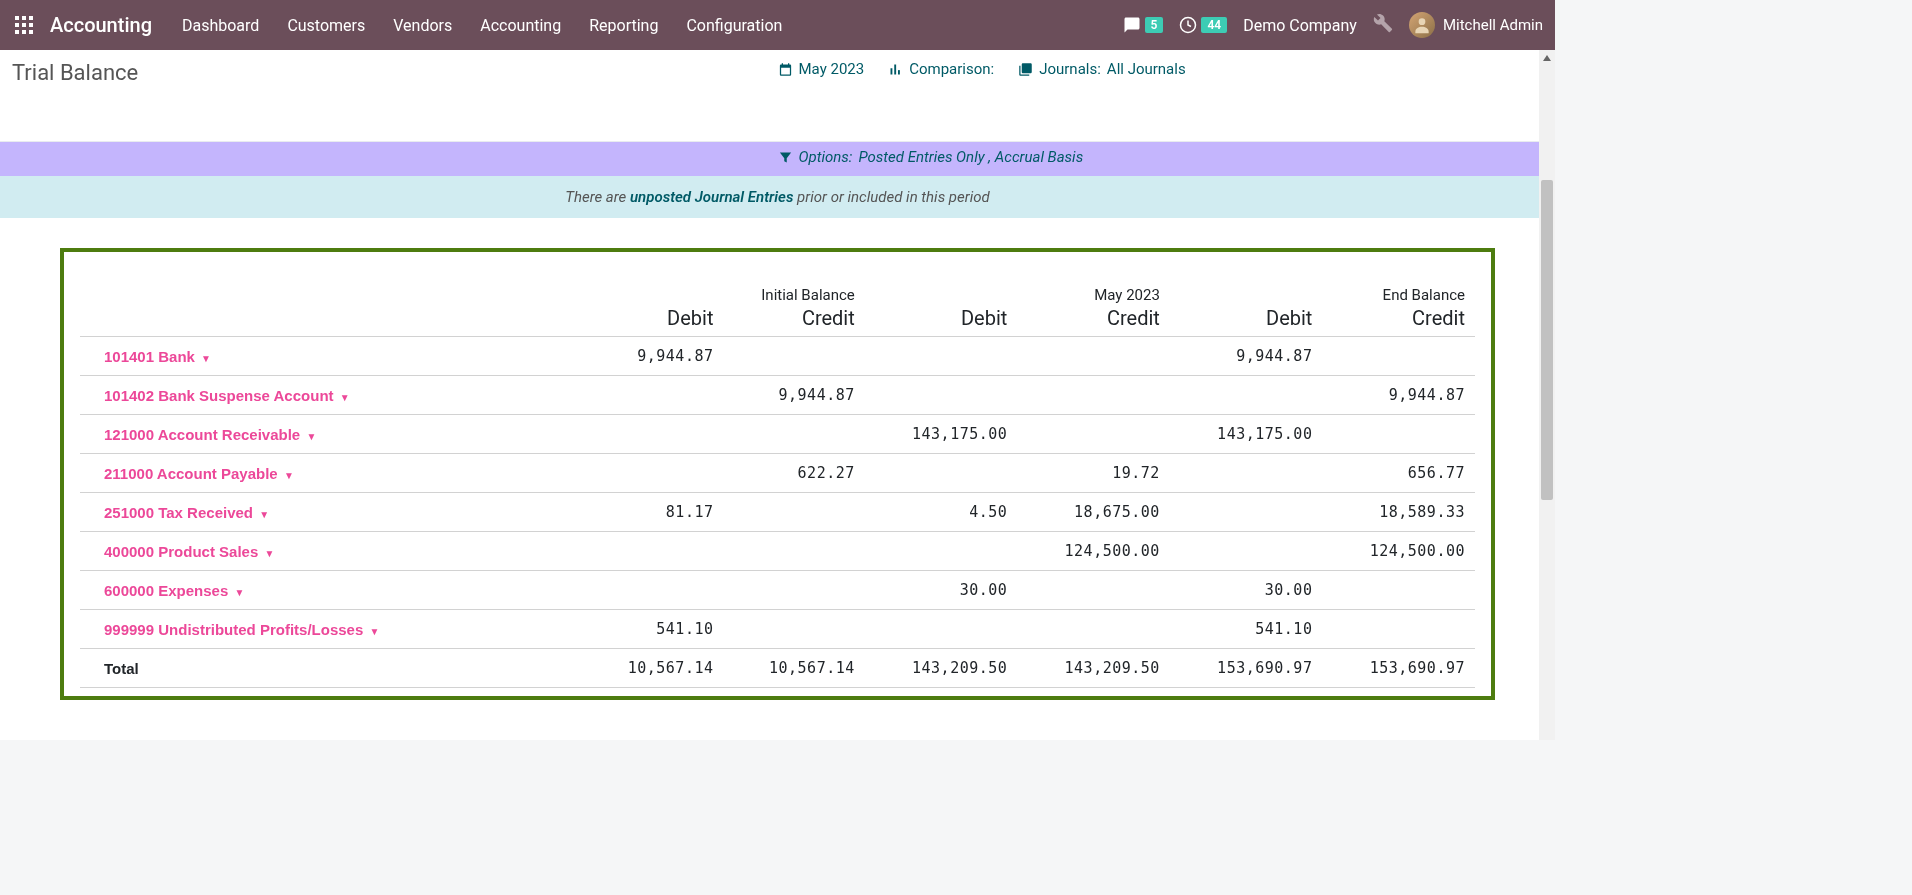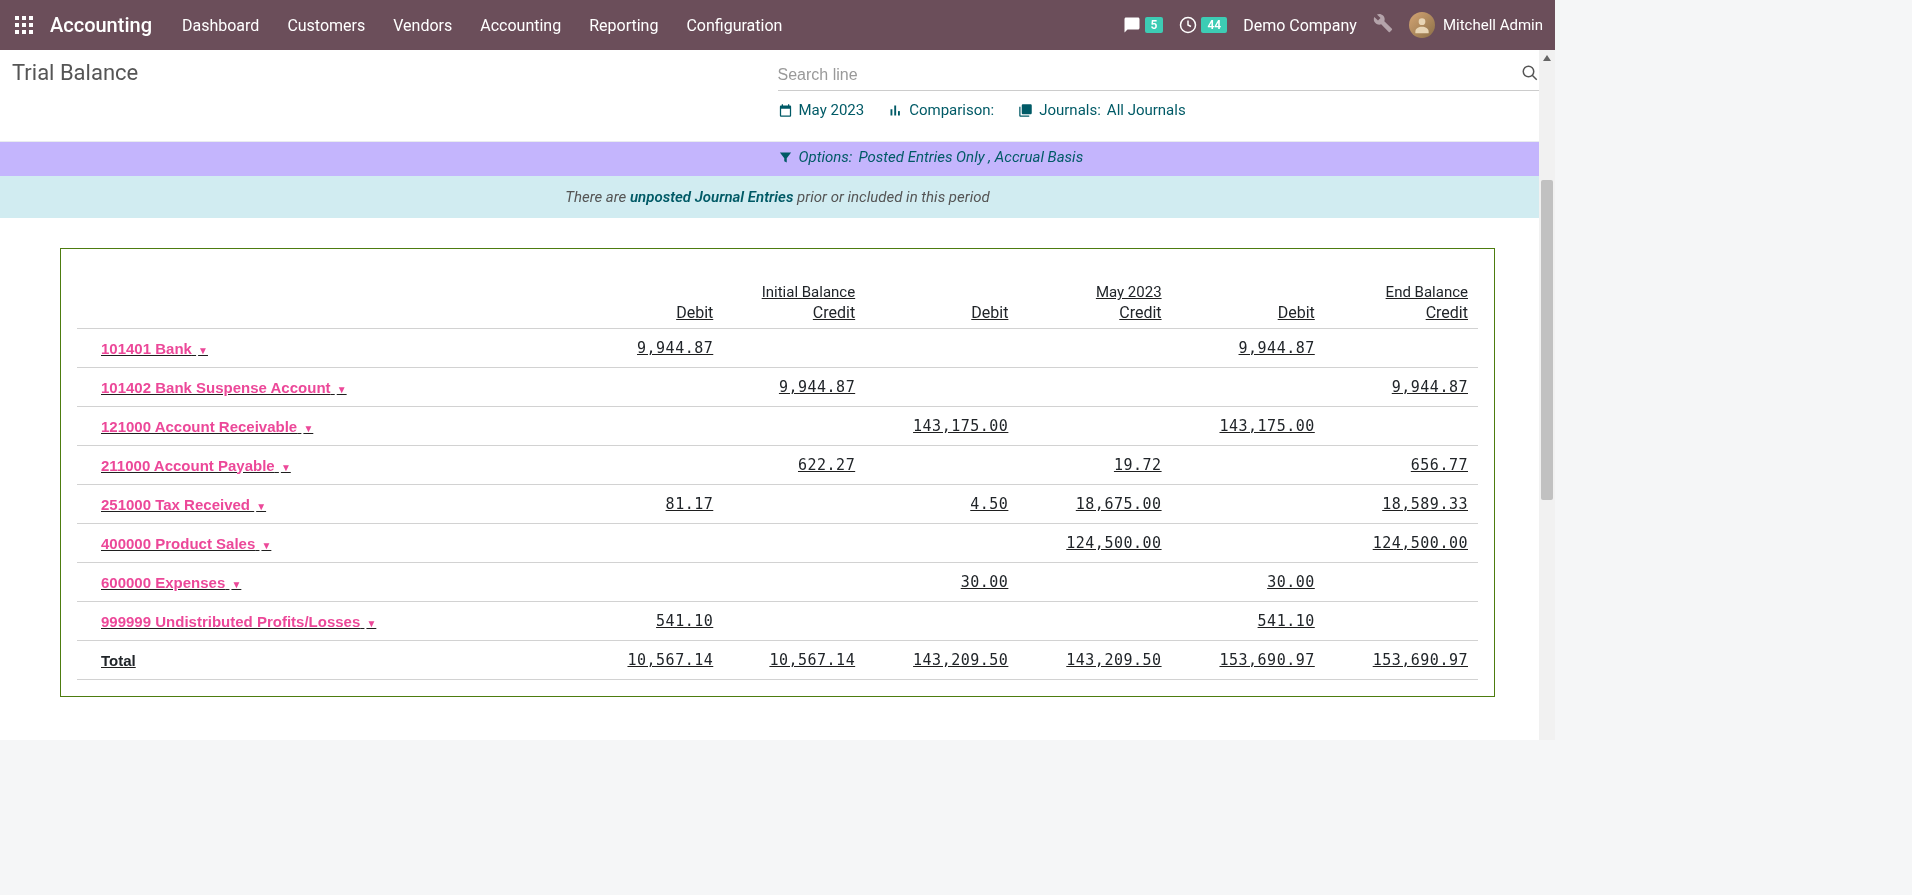--- a/index.html
+++ b/index.html
@@ -28,26 +28,26 @@
 .search-row { display: flex; align-items: center; border-bottom: 1px solid #ccc; margin-bottom: 10px; }
 .search-input { flex: 1; border: none; outline: none; font-size: 16px; padding: 4px 0; color: #555; }
 .search-input::placeholder { color: #999; }
 .search-icon-btn { cursor: pointer; padding: 4px; }
 .filter-row { display: flex; gap: 24px; flex-wrap: wrap; }
 .filter-item { display: flex; align-items: center; gap: 6px; color: #005a66; font-size: 15px; cursor: pointer; }
 .filter-item svg { width: 15px; height: 15px; fill: #005a66; }
 .alert-banner { background: #d1ecf1; padding: 12px; text-align: center; font-size: 15px; color: #555; font-style: italic; }
 .alert-banner .bold { color: #005a66; font-weight: 600; }
 .content-wrap { padding: 30px 60px; }
-.report-card { background: #fff; border: 1px solid #4d7c0f; padding: 30px 16px 16px 16px; position: relative; text-decoration: underline; }
+.report-card { background: #fff; border: 4px solid #4d7c0f; padding: 30px 16px 8px 16px; position: relative; }
 .table-wrap { width: 100%; }
 table { width: 100%; border-collapse: collapse; font-family: "Lucida Console", Monaco, monospace; font-size: 14px; }
 th { font-family: -apple-system, BlinkMacSystemFont, "Segoe UI", Roboto, sans-serif; font-weight: 400; color: #212529; text-align: right; padding: 4px 10px; }
 th.group-hdr { font-size: 15px; padding-bottom: 2px; }
-th.sub-hdr { font-size: 16px; padding-top: 0; padding-bottom: 6px; }
+th.sub-hdr { font-size: 20px; padding-top: 0; padding-bottom: 6px; }
 td { padding: 10px 10px; text-align: right; font-size: 15px; color: #212529; border-top: 1px solid #d2d2d2; }
 tr.data-row td { }
 td.acct-cell { text-align: left; font-family: -apple-system, sans-serif; color: #ec4899; font-weight: 600; cursor: pointer; padding-left: 24px; }
 td.acct-cell .caret { font-size: 10px; margin-left: 2px; }
 tr.total-row td { font-family: -apple-system, sans-serif; font-weight: 700; padding-left: 24px; border-top: 1px solid #d2d2d2; border-bottom: 1px solid #d2d2d2; }
 tr.total-row td.num { font-family: "Lucida Console", Monaco, monospace; font-weight: 400; }
 td.num { letter-spacing: 0.5px; }
 .scrollbar { position: absolute; right: 0; top: 50px; bottom: 0; width: 16px; background: #f1f1f1; }
 .scroll-thumb { position: absolute; left: 2px; right: 2px; top: 130px; height: 320px; background: #c1c1c1; border-radius: 2px; }
 .scroll-arrow { position: absolute; left: 0; right: 0; height: 16px; display: flex; align-items: center; justify-content: center; cursor: pointer; }
@@ -111,29 +111,20 @@
         <span>Mitchell Admin</span>
       </div>
     </div>
   </div>
 
   <div class="controlbar">
     <div class="control-left">
       <div class="page-title">Trial Balance</div>
     </div>
     <div class="control-right">
-      <div class="search-row">
-        <input class="search-input" placeholder="Search line" style="">
-        <div class="search-icon-btn">
-          <svg width="18" height="18" viewBox="0 0 24 24" fill="none" stroke="#555" stroke-width="2">
-              <circle cx="10" cy="10" r="7"></circle>
-              <line x1="21" y1="21" x2="15" y2="15"></line>
-            </svg>
-        </div>
-      </div>
       <div class="filter-row">
         <div class="filter-item">
           <svg viewBox="0 0 24 24">
               <path d="M19 4h-1V2h-2v2H8V2H6v2H5c-1.1 0-2 .9-2 2v14c0 1.1.9 2 2 2h14c1.1 0 2-.9 2-2V6c0-1.1-.9-2-2-2zm0 16H5V9h14v11z"></path>
             </svg>
           <span>May 2023</span>
         </div>
         <div class="filter-item">
           <svg viewBox="0 0 24 24">
               <rect x="4" y="10" width="3" height="10"></rect>

